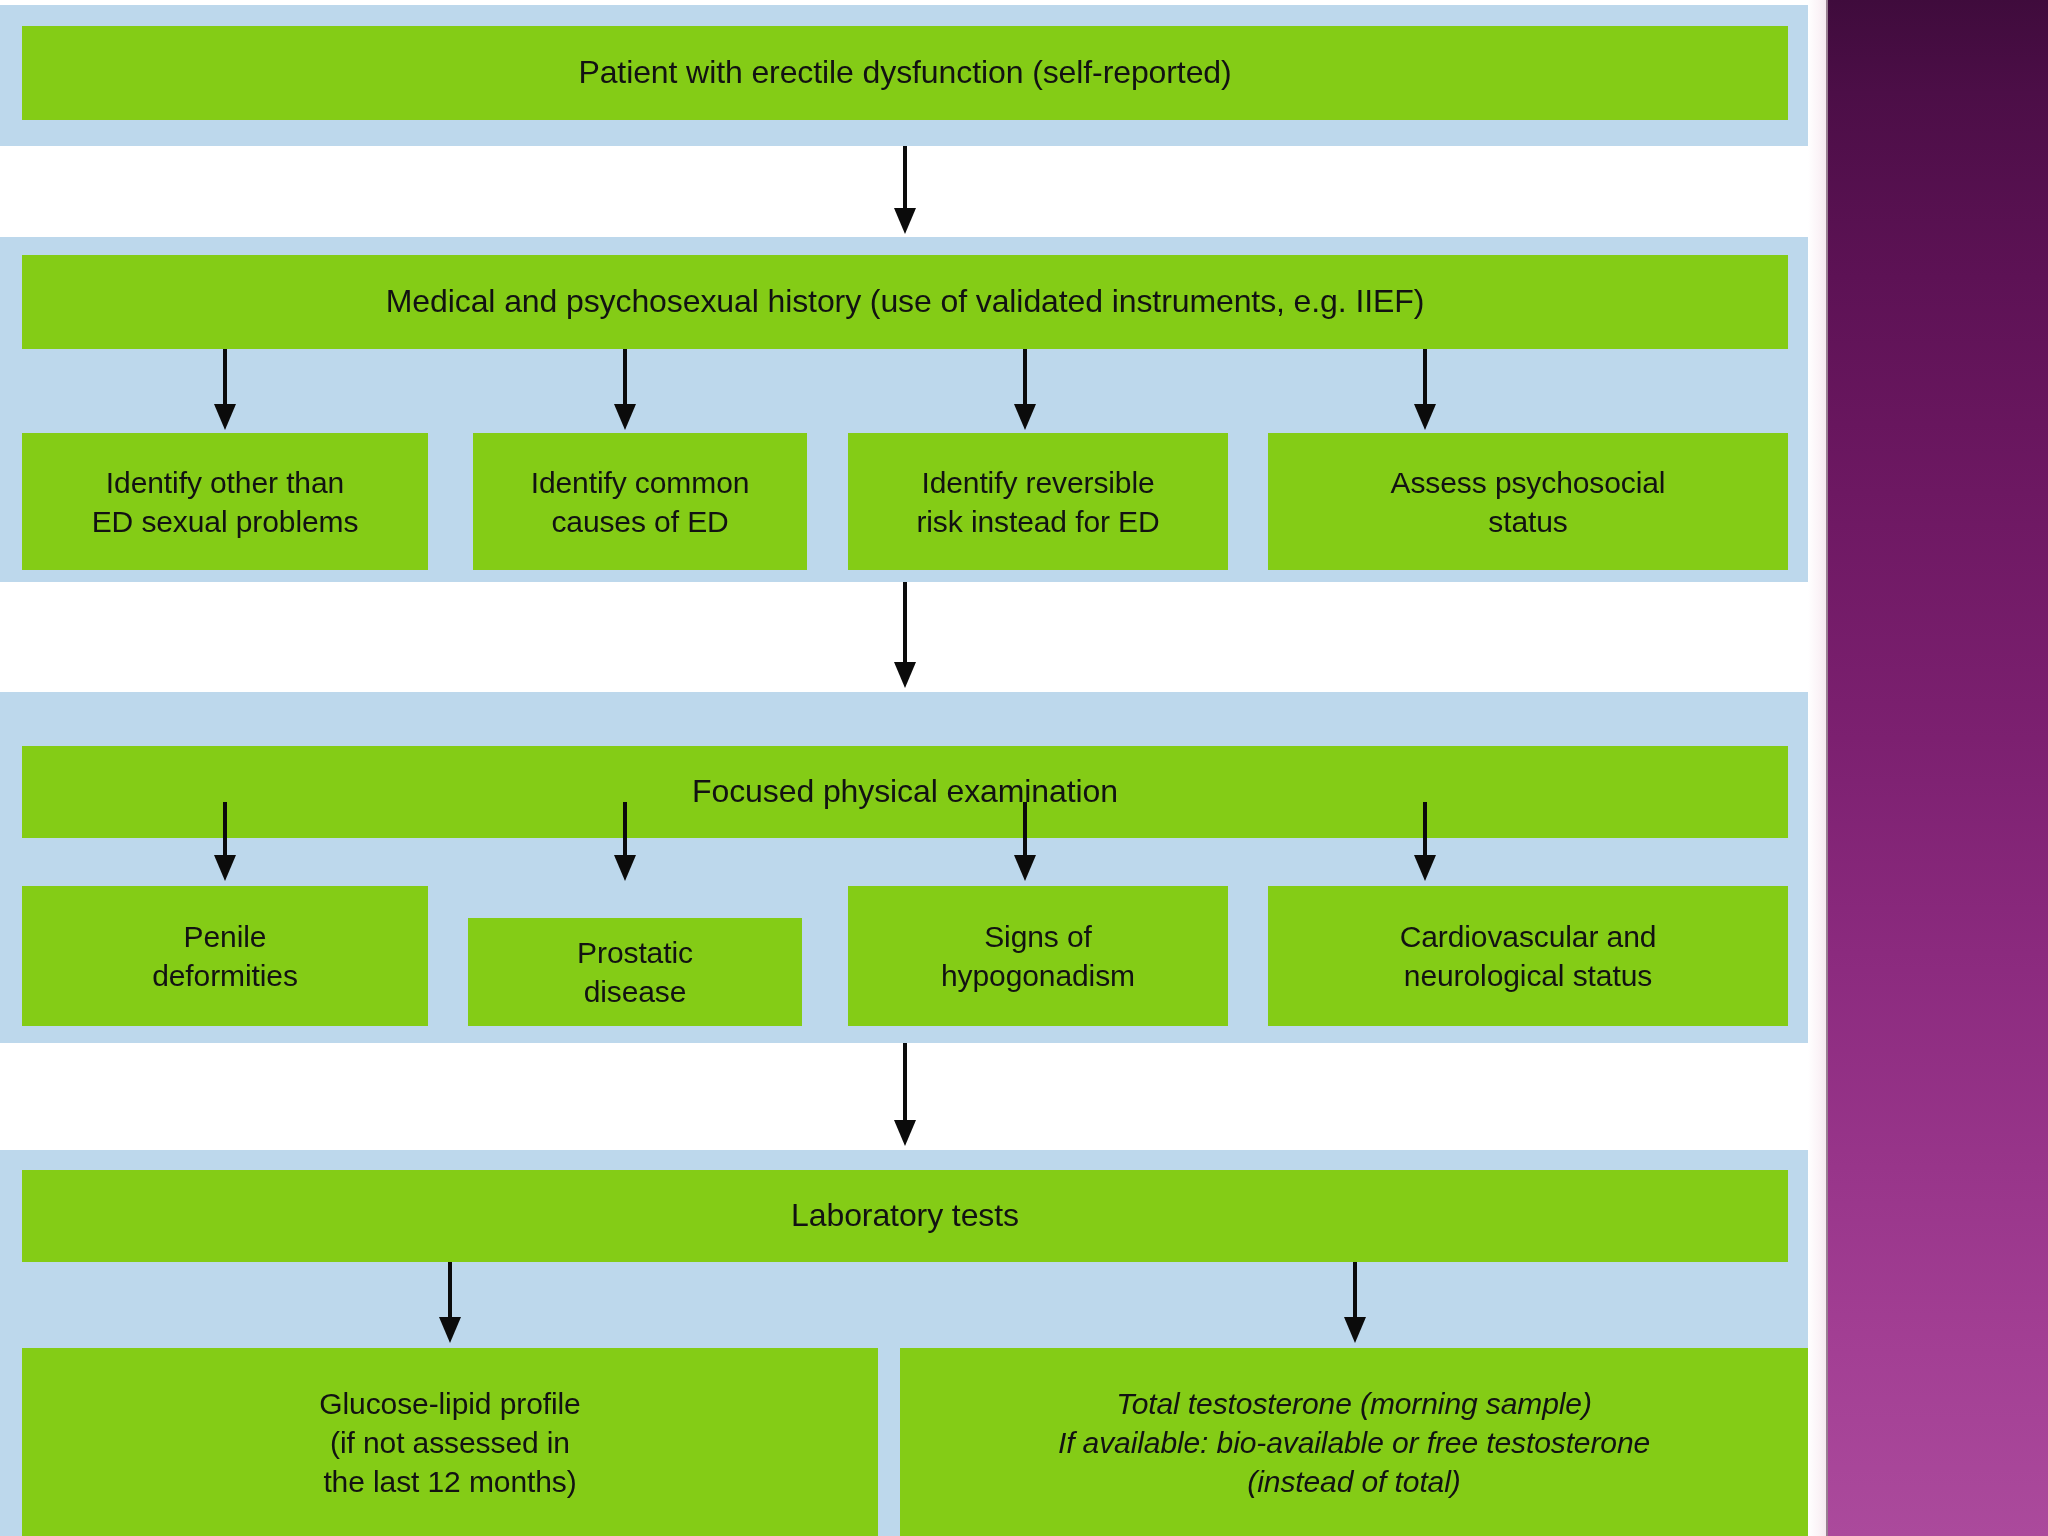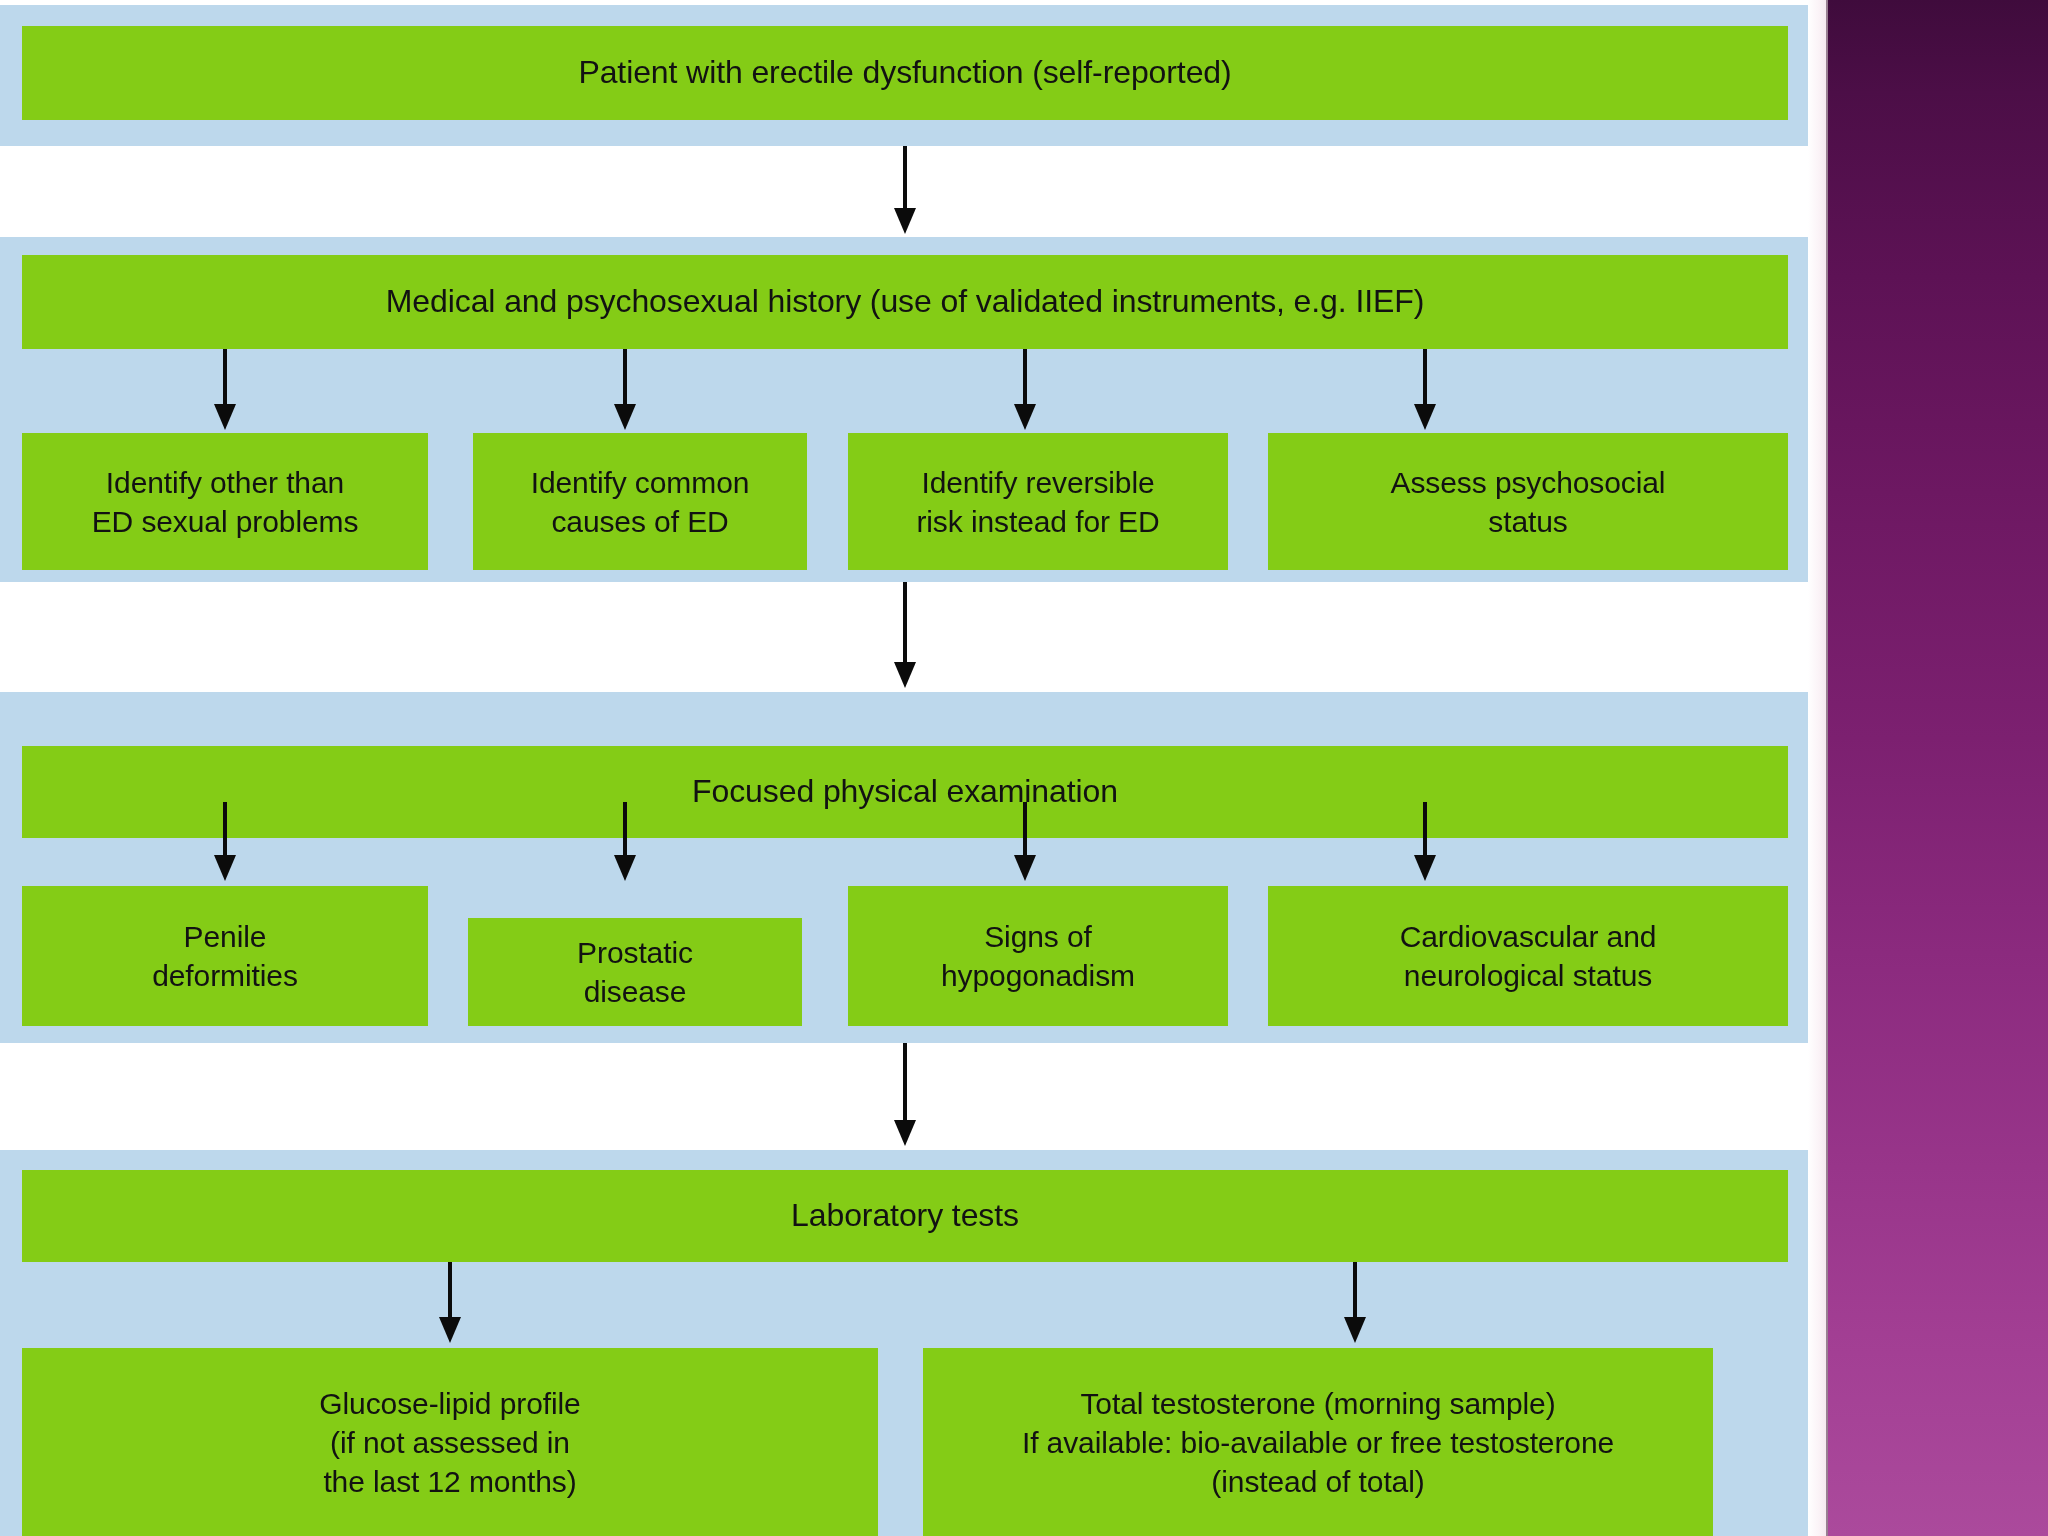--- a/index.html
+++ b/index.html
@@ -257,21 +257,21 @@
       <div class="head" style="top:55px;"></div>
     </div>
 
     <div class="node node-leaf-lab" style="top:1348px; left:22px; width:856px; height:188px;">
       <div>
         <div>Glucose-lipid profile</div>
         <div>(if not assessed in</div>
         <div>the last 12 months)</div>
       </div>
     </div>
-    <div class="node node-leaf-lab" style="top:1348px; left:923px; width:790px; height:188px;">
+    <div class="node node-leaf-lab" style="top:1348px; left:900px; width:908px; height:188px;font-style:italic;">
       <div>
         <div>Total testosterone (morning sample)</div>
         <div>If available: bio-available or free testosterone</div>
         <div>(instead of total)</div>
       </div>
     </div>
 
   </div>
 
   <div class="right-panel-edge"></div>

